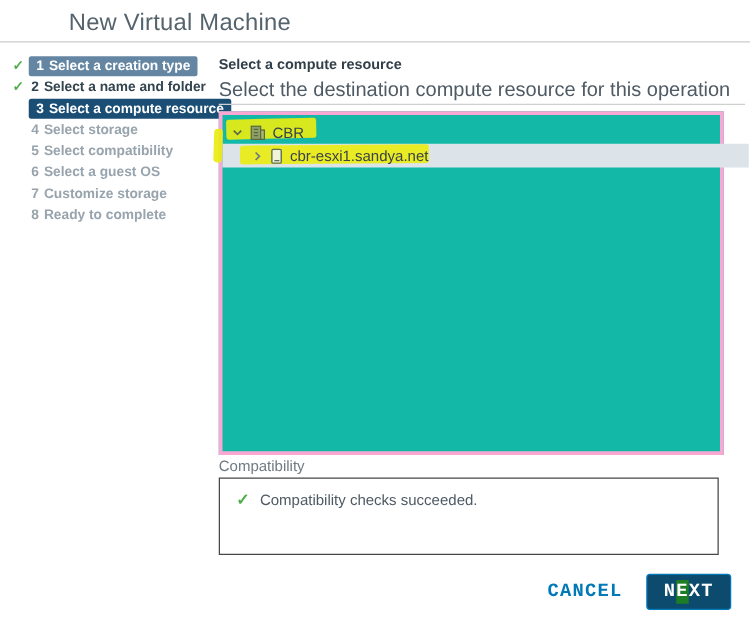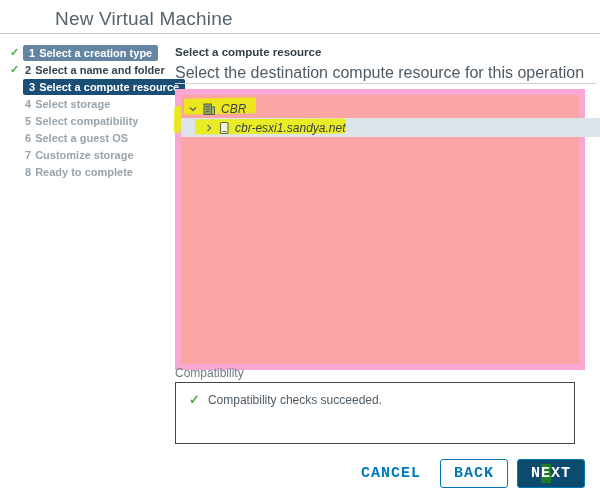--- a/index.html
+++ b/index.html
@@ -23,21 +23,21 @@
   .badge-dark{background:#1a4e75;}
   .lbl-done{color:#33444f;padding-left:2px;}
   .lbl-todo{color:#98a4ad;font-weight:600;padding-left:2px;}
   .step .num{margin-right:4px;}
   
   .main-heading{position:absolute;left:175px;top:46px;font-size:11.5px;font-weight:700;color:#323f48;}
   .main-subheading{position:absolute;left:175px;top:64px;font-size:16px;color:#4e5a64;}
   .sub-divider{position:absolute;left:175px;top:83px;width:421px;border-top:1px solid #cfcfcf;}
   .tree-box{
     position:absolute;left:175px;top:89px;width:398px;height:269px;
-    border:6px solid #f9a8d4;background:#fca5a5;font-style:italic;
+    border:3px solid #f9a8d4;background:#14b8a6;
   }
   .tree-row{position:absolute;left:0;width:100%;height:19px;display:flex;align-items:center;cursor:default;}
   .tree-row-dc{top:4px;padding-left:7px;}
   .tree-row-host{top:23px;padding-left:23px;background:#dce4ea;}
   .tree-row > *{position:relative;z-index:2;}
   .tree-row .tw{margin-right:4px;display:inline-flex;}
   .tree-row .node-icon{margin-right:5px;display:inline-flex;}
   .tree-label{font-size:12px;color:#39434c;}
   
   .hl{position:absolute;background:#e9eb12;z-index:1;border-radius:2px;opacity:.92;}
@@ -157,17 +157,16 @@
   <div class="compat-label">Compatibility</div>
   <div class="compat-box">
     <div class="compat-row">
       <span class="compat-check">✓</span>
       <span class="compat-msg">Compatibility checks succeeded.</span>
     </div>
   </div>
 
   <div class="footer">
     <button class="btn btn-cancel">CANCEL</button>
-    <button class="btn btn-back">BACK</button>
     <button class="btn btn-next"><span>N</span><span class="cursor-e">E</span><span>XT</span></button>
   </div>
 
 </div>
 
 </body></html>

